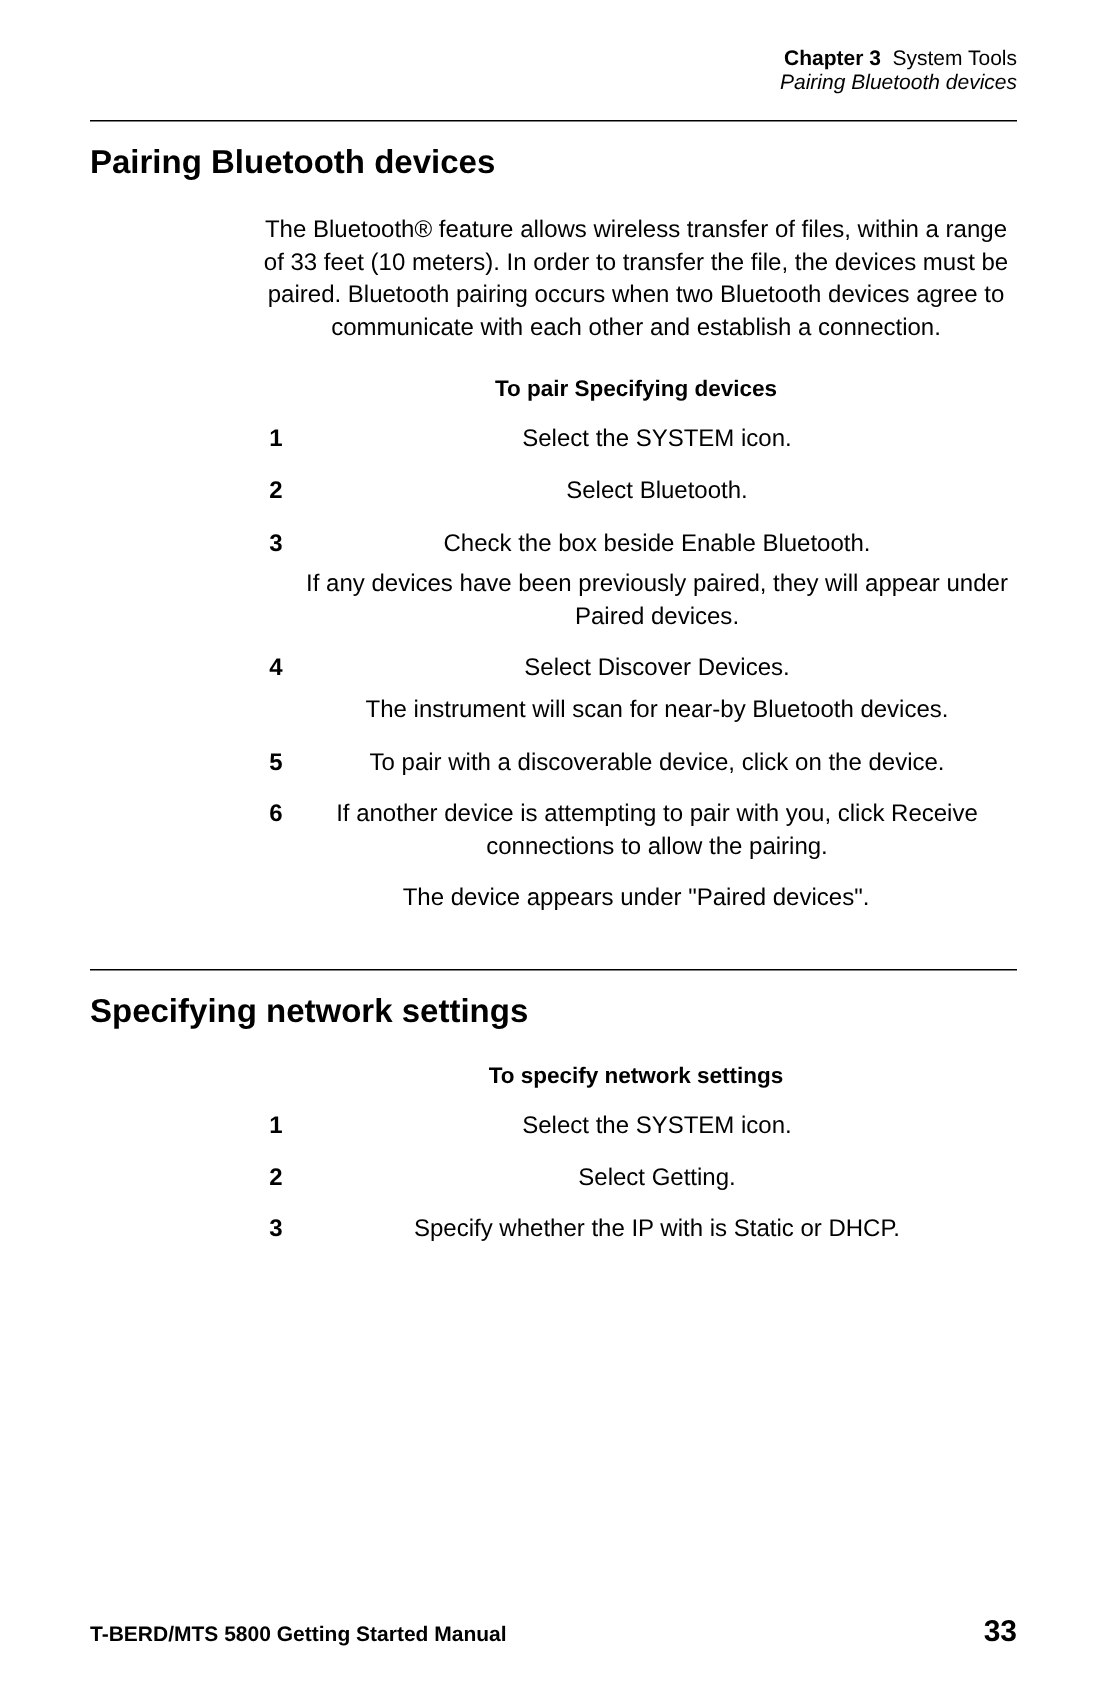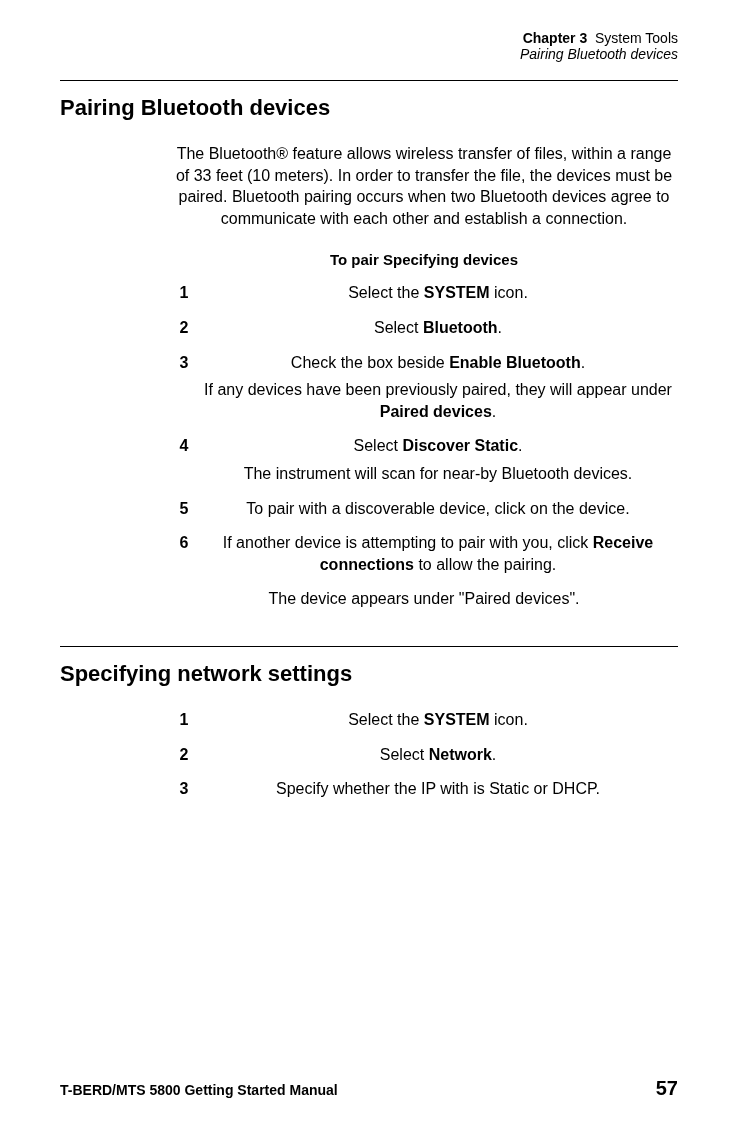--- a/index.html
+++ b/index.html
@@ -77,21 +77,21 @@
       font-size: 16px;
       line-height: 1.35;
       margin-top: 6px;
     }
     .closing-para {
       font-size: 16px;
       line-height: 1.35;
       margin-bottom: 36px;
     }
     .bold {
-      font-weight: bold;
+      font-weight: normal;
     }
     .footer {
       position: absolute;
       bottom: 38px;
       left: 60px;
       right: 60px;
       display: flex;
       justify-content: space-between;
       align-items: baseline;
       gap: 17px;
@@ -143,21 +143,21 @@
       <span class="step-body">
         <span>Check the box beside </span><span class="bold">Enable Bluetooth</span><span>.</span>
         <div class="step-sub">
           <span>If any devices have been previously paired, they will appear under </span><span class="bold">Paired devices</span><span>.</span>
         </div>
       </span>
     </li>
     <li class="step-item">
       <span class="step-num">4</span>
       <span class="step-body">
-        <span>Select </span><span class="bold">Discover Static</span><span>.</span>
+        <span>Select </span><span class="bold">Discover Devices</span><span>.</span>
         <div class="step-sub">The instrument will scan for near-by Bluetooth devices.</div>
       </span>
     </li>
     <li class="step-item">
       <span class="step-num">5</span>
       <span class="step-body">
         <span>To pair with a discoverable device, click on the device.</span>
       </span>
     </li>
     <li class="step-item">
@@ -170,39 +170,40 @@
 
   <p class="closing-para">The device appears under "Paired devices".</p>
 </div>
 
 <hr class="divider">
 
 <div class="section-heading">Specifying network settings</div>
 
 <div class="content-block">
 
+  <div class="sub-heading">To specify network settings</div>
 
   <ul class="step-list">
     <li class="step-item">
       <span class="step-num">1</span>
       <span class="step-body">
         <span>Select the </span><span class="bold">SYSTEM</span><span> icon.</span>
       </span>
     </li>
     <li class="step-item">
       <span class="step-num">2</span>
       <span class="step-body">
-        <span>Select </span><span class="bold">Network</span><span>.</span>
+        <span>Select </span><span class="bold">Getting</span><span>.</span>
       </span>
     </li>
     <li class="step-item">
       <span class="step-num">3</span>
       <span class="step-body">
         <span>Specify whether the IP with is Static or DHCP.</span>
       </span>
     </li>
   </ul>
 </div>
 
 <div class="footer">
   <span class="footer-text">T-BERD/MTS 5800 Getting Started Manual</span>
-  <span class="footer-page">57</span>
+  <span class="footer-page">33</span>
 </div>
 
 </body></html>

